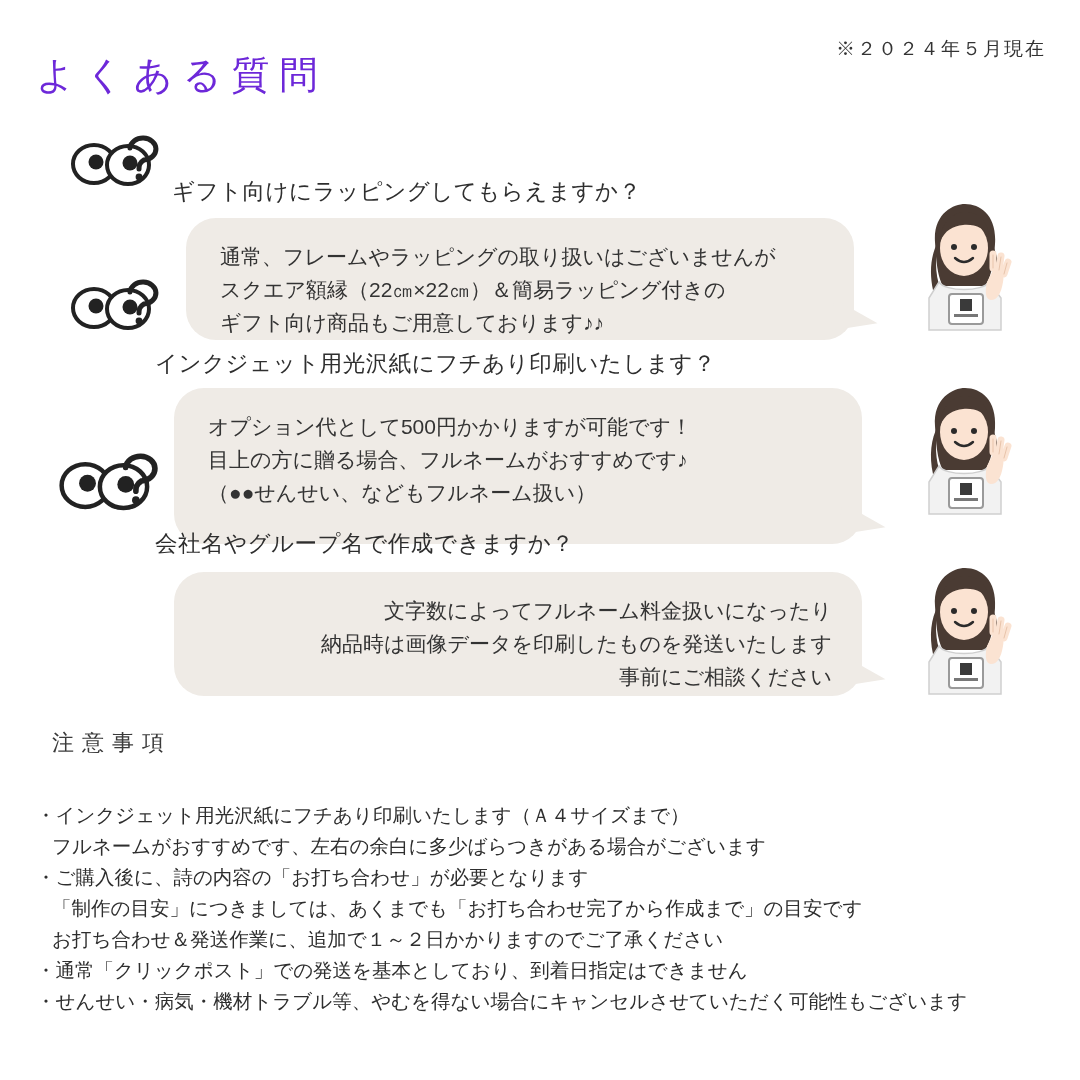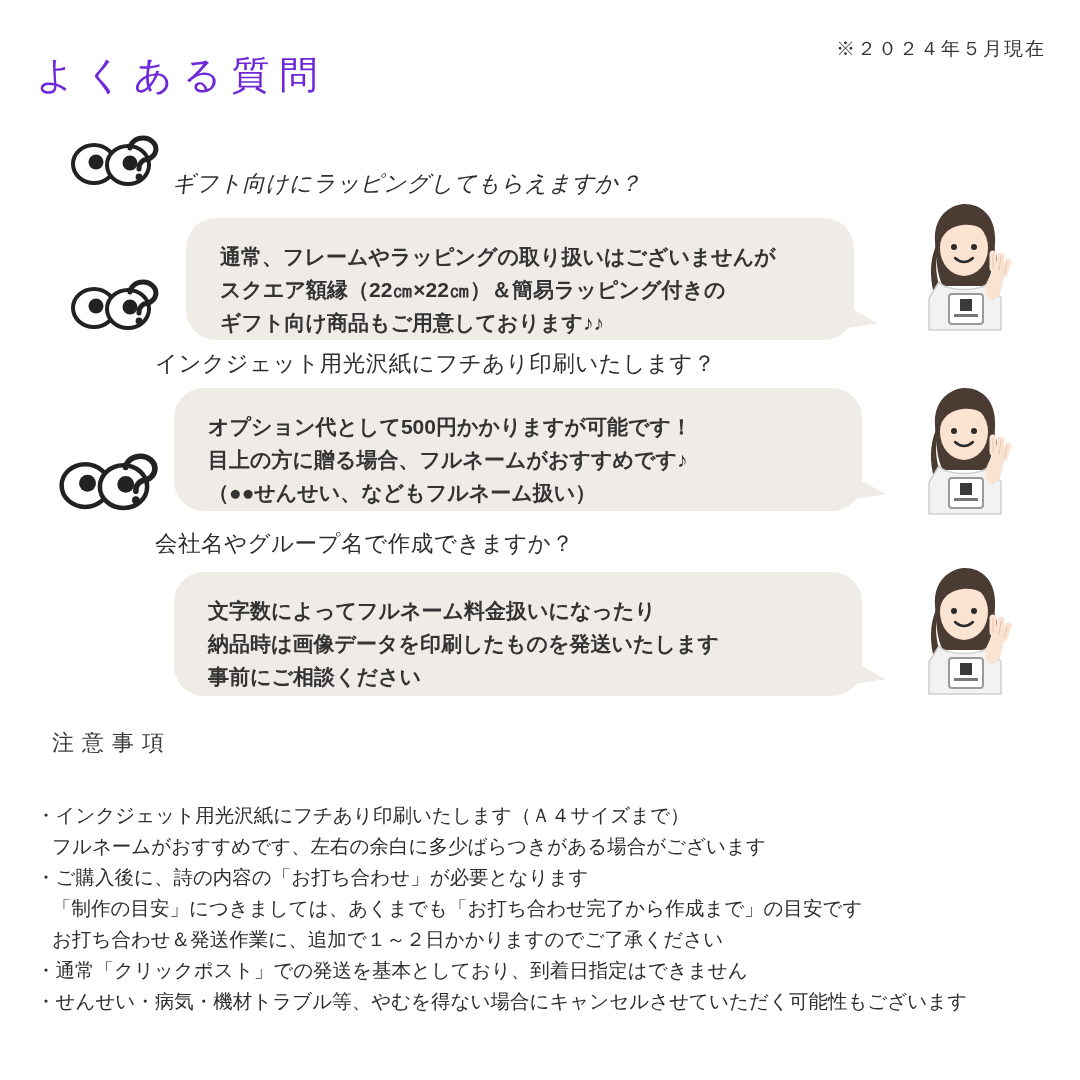--- a/index.html
+++ b/index.html
@@ -56,21 +56,20 @@
     letter-spacing: 0.5px;
     white-space: nowrap;
   }
 
   .bubble {
     position: absolute;
     background: #efebe6;
     border-radius: 30px;
     box-sizing: border-box;
     padding: 22px 30px 20px 34px;
-    font-weight: bold;
   }
   .bubble .line {
     font-size: 21px;
     line-height: 33px;
     color: #333;
     white-space: nowrap;
   }
   .bubble-tail {
     position: absolute;
     right: -24px;
@@ -128,21 +127,21 @@
   <div class="qmark" style="left:68px; top:128px;">
     <svg width="96" height="64" viewBox="0 0 96 64">
       <ellipse cx="26" cy="36" rx="21" ry="19" fill="#fff" stroke="#222" stroke-width="4"></ellipse>
       <ellipse cx="60" cy="37" rx="21" ry="19" fill="#fff" stroke="#222" stroke-width="4"></ellipse>
       <circle cx="28" cy="34" r="7.5" fill="#222"></circle>
       <circle cx="62" cy="35" r="7.5" fill="#222"></circle>
       <path d="M62 20 a13 11 0 1 1 14 12 c-5 3 -5 6 -5 9" fill="none" stroke="#222" stroke-width="5" stroke-linecap="round"></path>
       <circle cx="71" cy="49" r="3.4" fill="#222"></circle>
     </svg>
   </div>
-  <div class="question-text" style="left:172px; top:168px;font-style:italic;">ギフト向けにラッピングしてもらえますか？</div>
+  <div class="question-text" style="left:172px; top:176px;">ギフト向けにラッピングしてもらえますか？</div>
 
   <div class="bubble" style="left:186px; top:218px; width:668px; height:122px;">
     <div class="line">通常、フレームやラッピングの取り扱いはございませんが</div>
     <div class="line">スクエア額縁（22㎝×22㎝）＆簡易ラッピング付きの</div>
     <div class="line">ギフト向け商品もご用意しております♪♪</div>
     <div class="bubble-tail"></div>
   </div>
 
   <div class="qmark" style="left:68px; top:272px;">
     <svg width="96" height="64" viewBox="0 0 96 64">
@@ -170,21 +169,21 @@
       <rect x="55" y="101" width="12" height="12" fill="#3a3a3a"></rect>
       <rect x="49" y="116" width="24" height="3" fill="#777"></rect>
       <path d="M88 72 C96 66 100 74 98 84 C96 96 92 102 86 102 C80 102 80 92 82 84 Z" fill="#fbe3d2"></path>
       <path d="M88 70 L88 56 M94 72 L96 58 M99 76 L103 64" stroke="#fbe3d2" stroke-width="7" stroke-linecap="round"></path>
       <path d="M88 70 L88 57 M94 72 L96 59 M99 76 L102 65" stroke="#e8c4ab" stroke-width="1" stroke-linecap="round" fill="none"></path>
     </svg>
   </div>
 
   <div class="question-text" style="left:155px; top:348px;">インクジェット用光沢紙にフチあり印刷いたします？</div>
 
-  <div class="bubble" style="left:174px; top:388px; width:688px; height:123px;">
+  <div class="bubble" style="left:174px; top:388px; width:688px; height:156px;">
     <div class="line">オプション代として500円かかりますが可能です！</div>
     <div class="line">目上の方に贈る場合、フルネームがおすすめです♪</div>
     <div class="line">（●●せんせい、などもフルネーム扱い）</div>
     <div class="bubble-tail"></div>
   </div>
 
   <div class="qmark" style="left:55px; top:445px;">
     <svg width="110" height="72" viewBox="0 0 96 64">
       <ellipse cx="26" cy="36" rx="21" ry="19" fill="#fff" stroke="#222" stroke-width="4"></ellipse>
       <ellipse cx="60" cy="37" rx="21" ry="19" fill="#fff" stroke="#222" stroke-width="4"></ellipse>
@@ -210,21 +209,21 @@
       <rect x="55" y="101" width="12" height="12" fill="#3a3a3a"></rect>
       <rect x="49" y="116" width="24" height="3" fill="#777"></rect>
       <path d="M88 72 C96 66 100 74 98 84 C96 96 92 102 86 102 C80 102 80 92 82 84 Z" fill="#fbe3d2"></path>
       <path d="M88 70 L88 56 M94 72 L96 58 M99 76 L103 64" stroke="#fbe3d2" stroke-width="7" stroke-linecap="round"></path>
       <path d="M88 70 L88 57 M94 72 L96 59 M99 76 L102 65" stroke="#e8c4ab" stroke-width="1" stroke-linecap="round" fill="none"></path>
     </svg>
   </div>
 
   <div class="question-text" style="left:155px; top:528px;">会社名やグループ名で作成できますか？</div>
 
-  <div class="bubble" style="left:174px; top:572px; width:688px; height:124px;">
+  <div class="bubble" style="left:174px; top:572px; width:688px; height:124px;text-align:right;">
     <div class="line">文字数によってフルネーム料金扱いになったり</div>
     <div class="line">納品時は画像データを印刷したものを発送いたします</div>
     <div class="line">事前にご相談ください</div>
     <div class="bubble-tail"></div>
   </div>
 
   <div class="avatar" style="left:905px; top:562px;">
     <svg width="110" height="135" viewBox="0 0 110 135">
       <path d="M30 44 C28 16 48 6 60 6 C76 6 92 18 90 46 C89 64 86 80 80 88 L38 88 C32 78 31 60 30 44 Z" fill="#4a3b33"></path>
       <ellipse cx="59" cy="50" rx="24" ry="28" fill="#fbe3d2"></ellipse>

